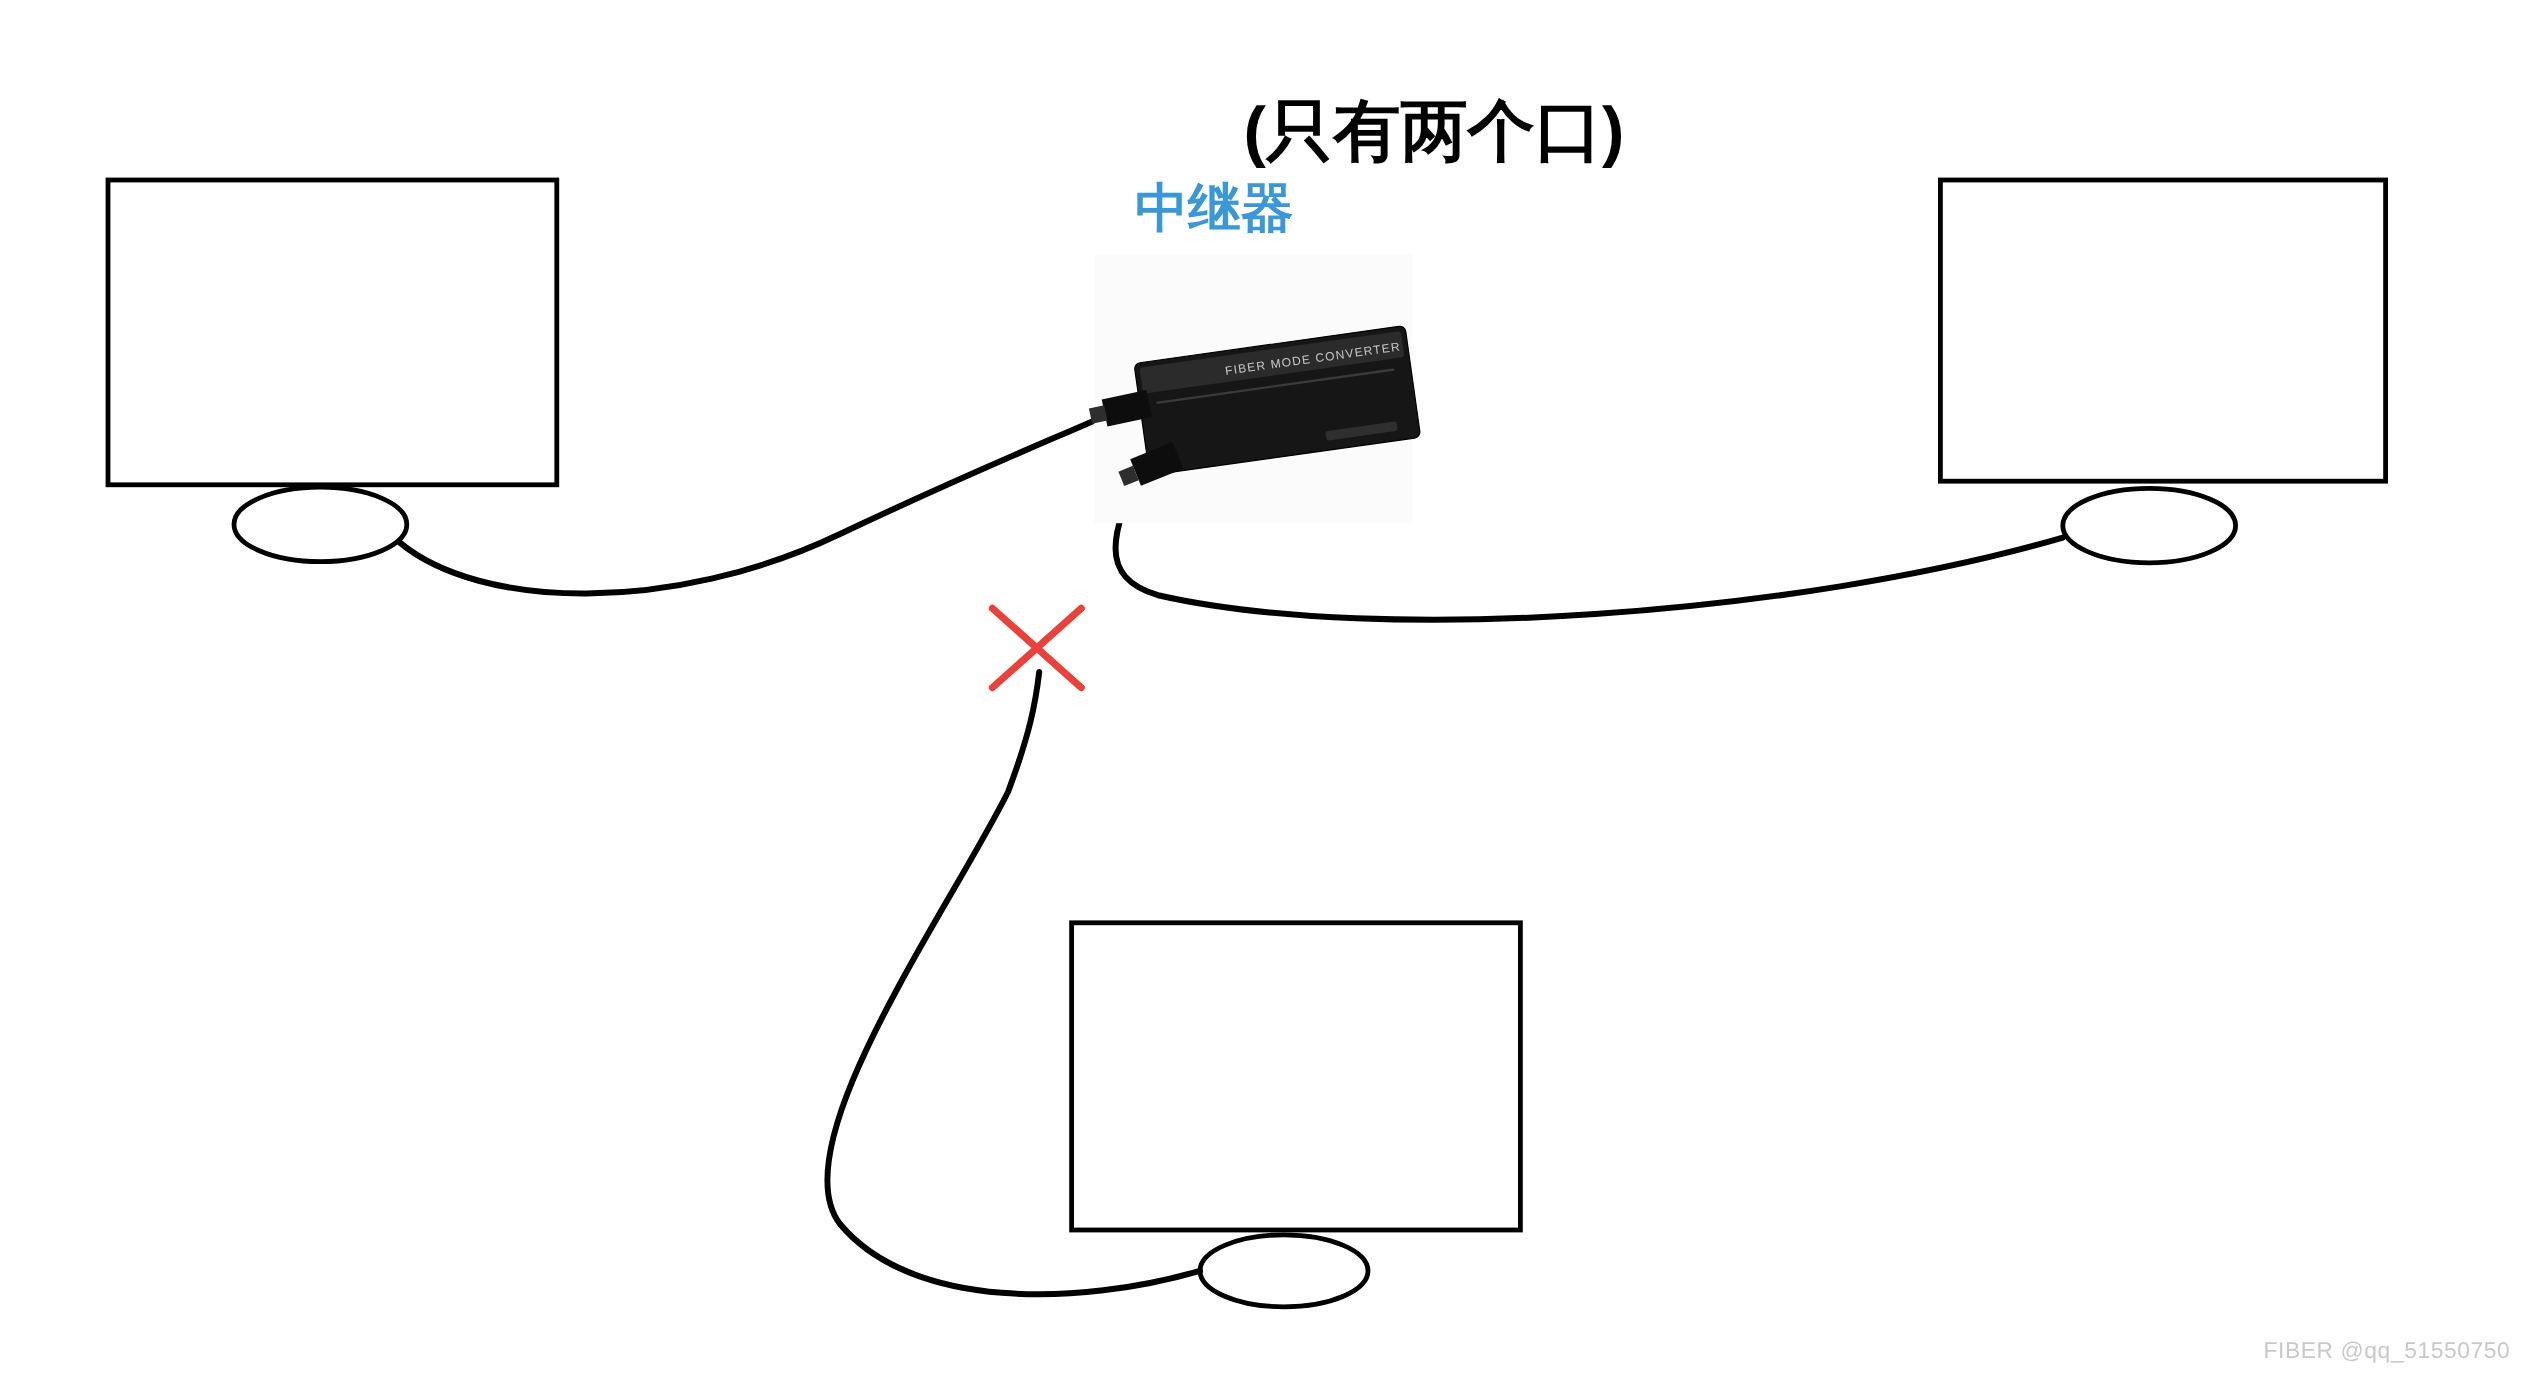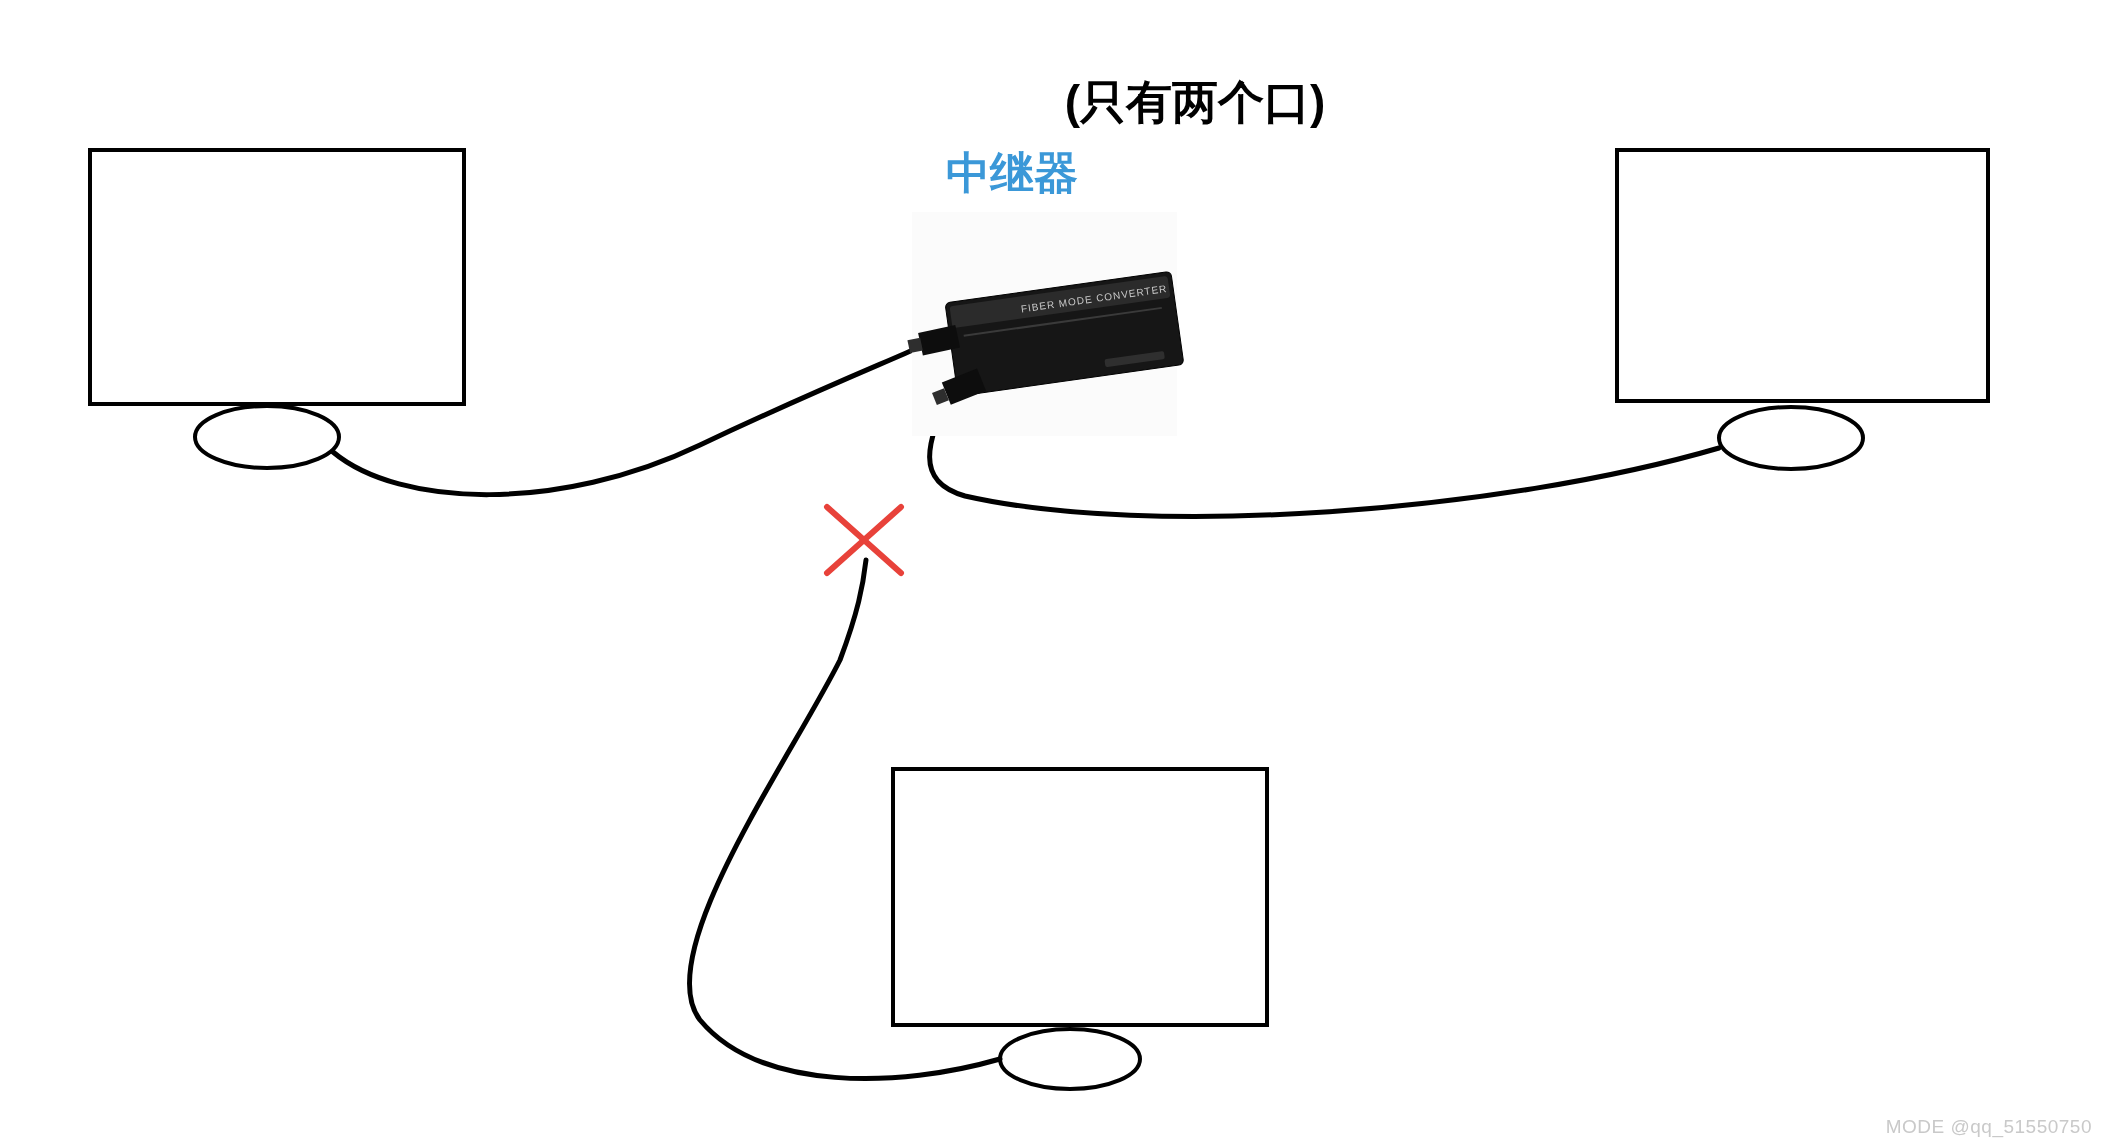--- a/index.html
+++ b/index.html
@@ -18,21 +18,21 @@
   .diagram-svg {
     position: absolute;
     left: 0;
     top: 0;
   }
   .title {
     position: absolute;
     left: 1195px;
     top: 72px;
     transform: translateX(-50%);
-    font-size: 46px;
+    font-size: 56px;
     font-weight: bold;
     color: #000000;
     white-space: nowrap;
   }
   .repeater-label {
     position: absolute;
     left: 946px;
     top: 144px;
     font-size: 44px;
     font-weight: bold;
@@ -99,15 +99,15 @@
 
       <g transform="translate(963,387) rotate(-22)">
         <rect x="-18" y="-12" width="38" height="24" fill="#0d0d0d"></rect>
         <rect x="-31" y="-6" width="13" height="13" fill="#2e2e2e"></rect>
       </g>
     </g>
   </svg>
 
   <div class="title">(只有两个口)</div>
   <div class="repeater-label">中继器</div>
-  <div class="watermark">MODE @qq_51550750</div>
+  <div class="watermark">FIBER @qq_51550750</div>
 
 </div>
 
 </body></html>

